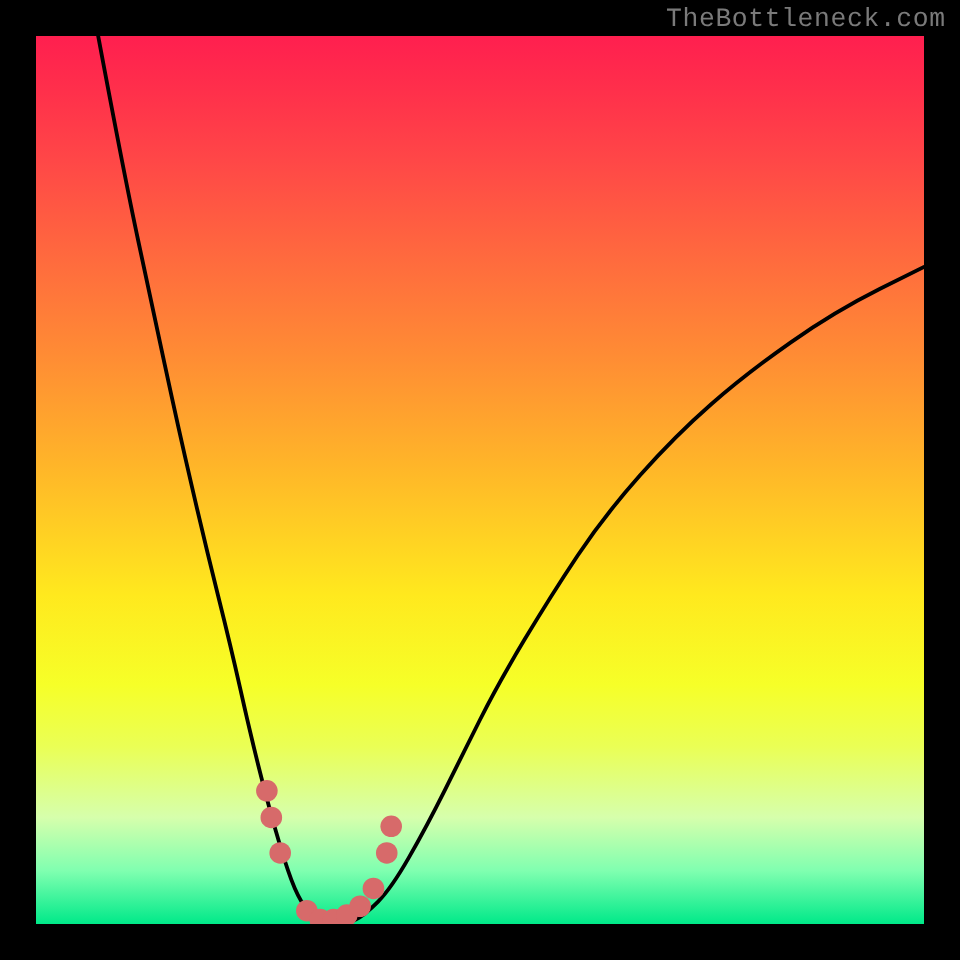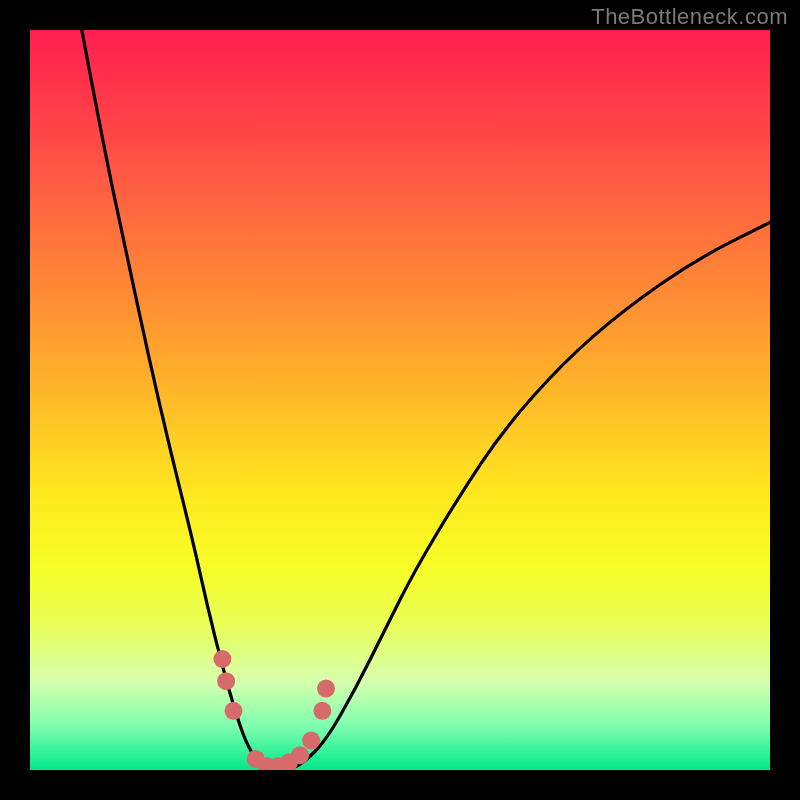--- a/index.html
+++ b/index.html
@@ -43,20 +43,21 @@
   }
   .watermark {
     position: absolute;
     top: 4px;
     right: 12px;
     color: #7a7a7a;
     font-size: 22px;
     letter-spacing: 0.5px;
     font-weight: 500;
     user-select: none;
+    font-family: Liberation Mono, monospace;
   }
   svg {
     position: absolute;
     left: 0;
     top: 0;
   }
 </style>
 </head>
 <body>
 

